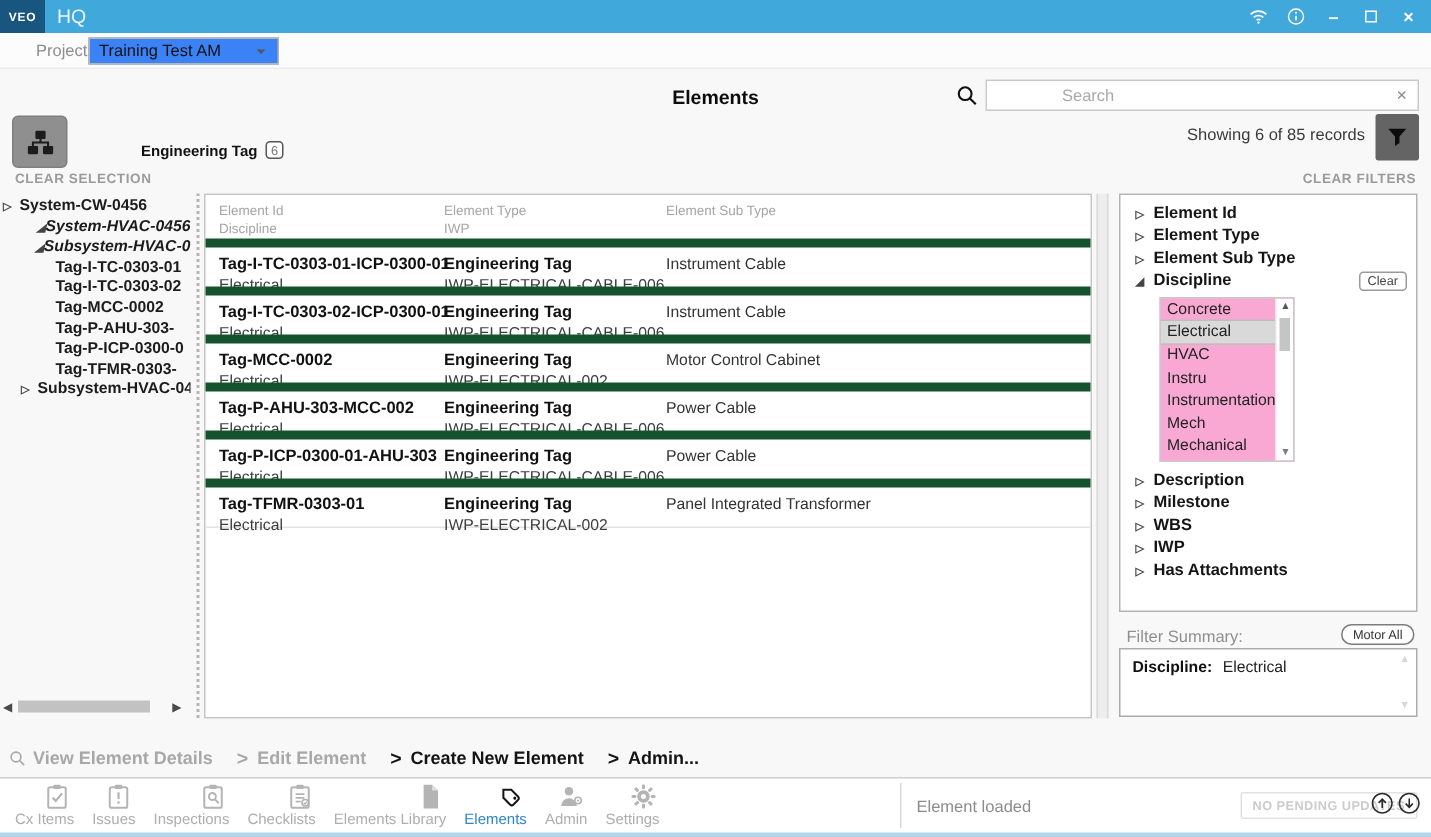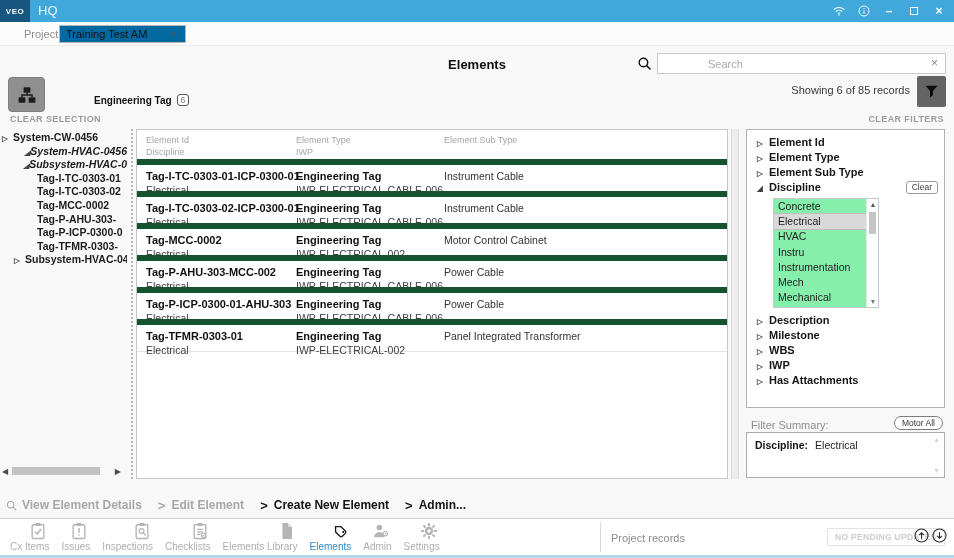--- a/index.html
+++ b/index.html
@@ -14,21 +14,21 @@
         font-size:8px;font-weight:bold;letter-spacing:.5px;display:flex;align-items:center;justify-content:center;}
   .appname{position:absolute;left:38px;top:0;height:22px;line-height:22px;color:#e8f5fc;font-size:13px;}
   .winctrls{position:absolute;right:8px;top:0;height:22px;display:flex;align-items:center;gap:11px;}
   .winctrls .ic{width:14px;height:14px;color:#fff;display:flex;align-items:center;justify-content:center;}
   .wg{font-size:12px;color:#fff;line-height:14px;font-weight:bold;}
   .maxbox{width:8px;height:8px;border:1.4px solid #fff;display:inline-block;}
 
   
   .projectbar{position:absolute;left:0;top:22px;width:954px;height:24px;background:#fcfcfc;border-bottom:1px solid #ececec;}
   .projlabel{position:absolute;left:24px;top:0;line-height:24px;font-size:11px;color:#8d8d8d;}
-  .projselect{position:absolute;left:59px;top:3px;width:127px;height:18px;background:#0369a1;border:1px solid #b5b5b5;
+  .projselect{position:absolute;left:59px;top:3px;width:127px;height:18px;background:#3b82f6;border:1px solid #b5b5b5;
               font-size:11px;color:#111;line-height:16px;padding-left:6px;}
   .projcaret{position:absolute;right:8px;top:7px;width:0;height:0;border:3.5px solid transparent;border-top-color:#555;}
 
   
   .pagetitle{position:absolute;left:0;top:57px;width:954px;text-align:center;font-size:13px;font-weight:bold;color:#0d0d0d;}
   .search-ic{position:absolute;left:636px;top:55px;width:17px;height:17px;color:#111;}
   .searchbox{position:absolute;left:657px;top:53px;width:289px;height:21px;border:1px solid #c9c9c9;background:#fff;}
   .searchbox input{position:absolute;left:0;top:0;width:100%;height:100%;border:none;outline:none;background:transparent;
                    font-family:"Liberation Sans",sans-serif;font-size:11px;color:#333;padding-left:7px;margin-left:43px;}
   .searchbox input::placeholder{color:#a9a9a9;}
@@ -84,21 +84,21 @@
   .tl2{top:19px;font-size:10.5px;color:#3d3d3d;}
 
   
   .filterbox{position:absolute;left:746px;top:129px;width:199px;height:279px;background:#fff;border:1px solid #b3b3b3;overflow:hidden;}
   .fgroup{position:relative;height:15px;line-height:15px;font-size:11px;font-weight:bold;color:#151515;padding-left:10px;
           white-space:nowrap;}
   .fgroup:first-of-type{margin-top:5px;}
   .fgroup .exp{width:12px;font-size:7.5px;}
   .clear-btn{position:absolute;right:6px;top:1px;border:1px solid #9a9a9a;border-radius:3px;font-size:8.5px;
              font-weight:normal;color:#444;padding:0 5px;line-height:11px;background:#fff;}
-  .listbox{position:relative;margin:3px 0 5px 26px;width:106px;height:110px;border:1px solid #c9c9c9;overflow:hidden;background:#86efac;}
+  .listbox{position:relative;margin:3px 0 5px 26px;width:90px;height:110px;border:1px solid #c9c9c9;overflow:hidden;background:#f9a8d4;}
   .opt{height:15.2px;line-height:15.2px;font-size:10.5px;font-weight:normal;color:#222;padding-left:4px;white-space:nowrap;}
   .opt.selected{background:#d9d9d9;outline:1px solid #bdbdbd;}
   .lb-scroll{position:absolute;right:0;top:0;width:12px;height:100%;background:#fff;border-left:1px solid #e6e6e6;}
   .lb-up{position:absolute;top:2px;left:0;width:12px;text-align:center;font-size:7px;color:#555;}
   .lb-thumb{position:absolute;top:13px;left:2px;width:7px;height:22px;background:#c5c5c5;}
   .lb-down{position:absolute;bottom:2px;left:0;width:12px;text-align:center;font-size:7px;color:#7e7e7e;}
 
   .fsummary-label{position:absolute;left:751px;top:419px;font-size:11px;color:#8f8f8f;}
   .clear-all{position:absolute;right:11px;top:416px;border:1px solid #7c7c7c;border-radius:8px;font-size:8.5px;
              color:#333;padding:1px 7px;background:#fff;}
@@ -491,21 +491,21 @@
                 <rect x="10.8" y="2.4" width="2.4" height="3.8" rx="0.8" transform="rotate(270 12 12)"></rect>
                 <rect x="10.8" y="2.4" width="2.4" height="3.8" rx="0.8" transform="rotate(315 12 12)"></rect>
               </g>
               <circle cx="12" cy="12" r="2" fill="#fff"></circle>
             </svg>
           </span>
           <span class="tlabel">Settings</span>
         </div>
     </div>
     <div class="status-div"></div>
-    <div class="status-text">Project records</div>
+    <div class="status-text">Element loaded</div>
     <div class="pending">NO PENDING UPDATES</div>
     <span class="circ up">
         <svg viewBox="0 0 24 24" fill="none" stroke="#2b2b2b" stroke-width="1.5">
           <circle cx="12" cy="12" r="9.2"></circle>
           <path d="M12 16.5v-8M8.6 11.6L12 8.2l3.4 3.4"></path>
         </svg>
       </span>
     <span class="circ down">
         <svg viewBox="0 0 24 24" fill="none" stroke="#2b2b2b" stroke-width="1.5">
           <circle cx="12" cy="12" r="9.2"></circle>

